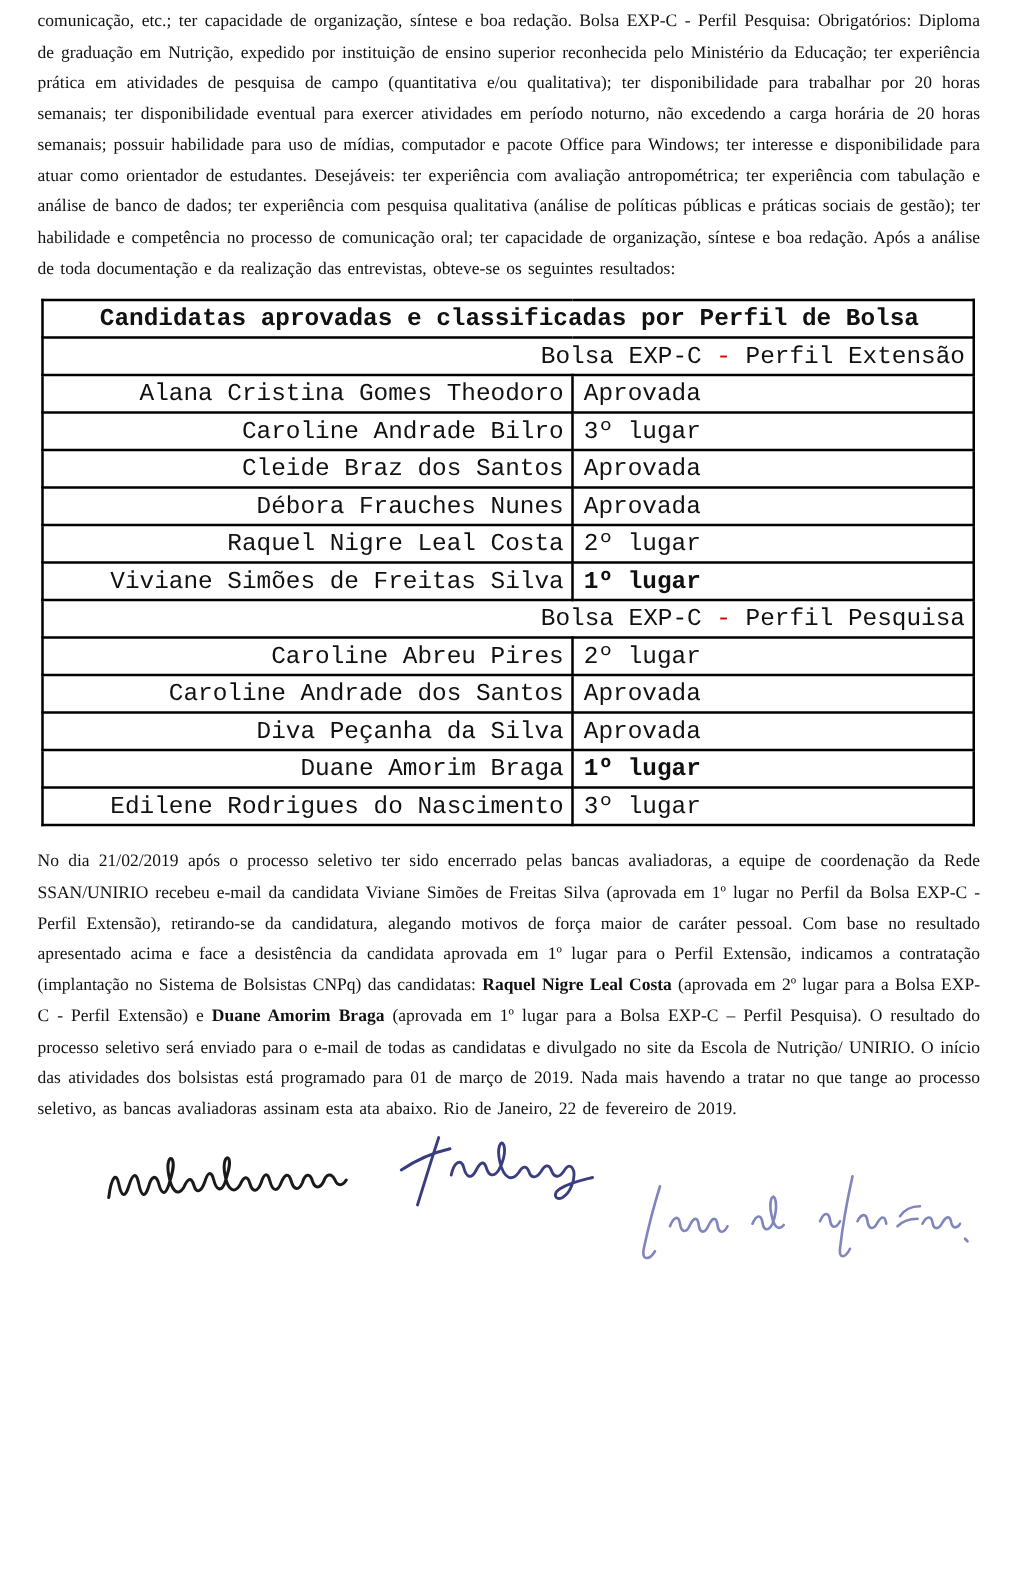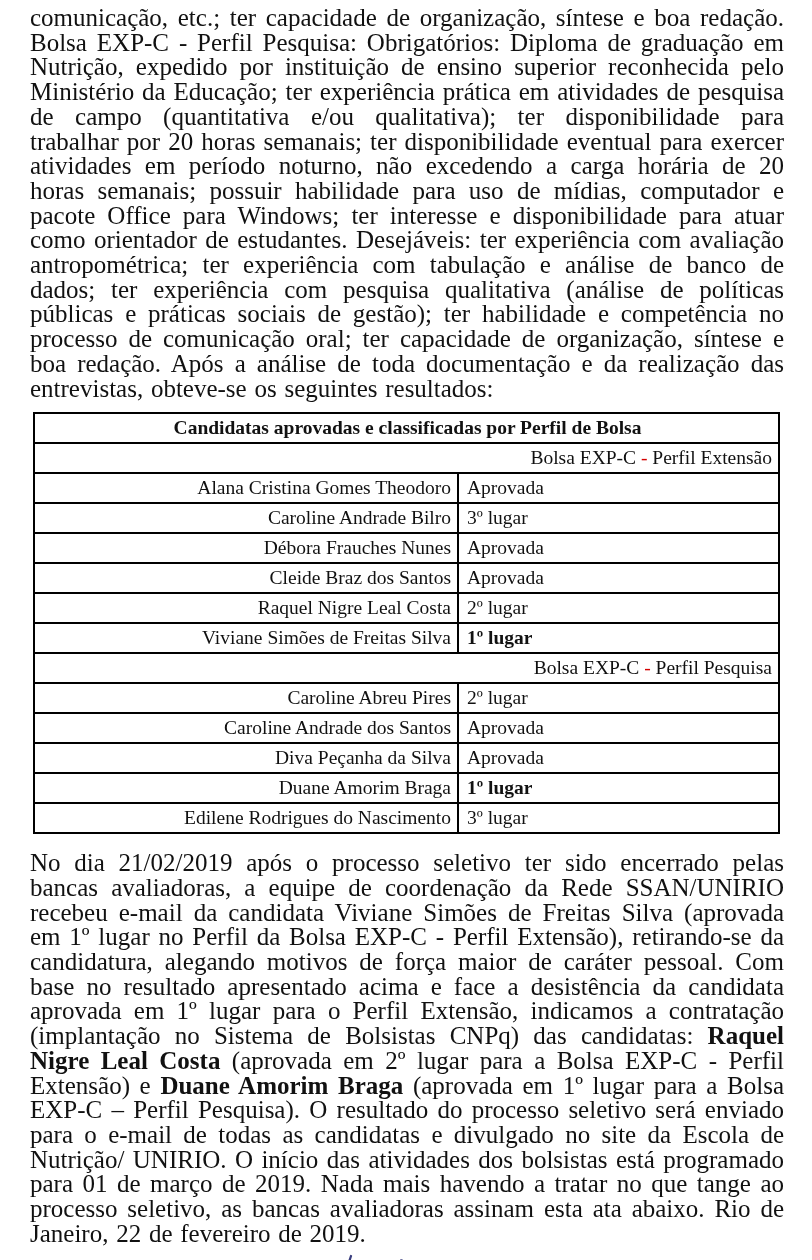--- a/index.html
+++ b/index.html
@@ -8,31 +8,32 @@
     width:812px;height:1260px;
     background:#ffffff;
     font-family:"Liberation Serif","DejaVu Serif",serif;
     color:#111111;
     overflow:hidden;
     box-sizing:border-box;
     padding:6px 28px 0 30px;
   }
   .para{
     margin:0;
-    font-size:25px;
+    font-size:14px;
     line-height:24.7px;
     text-align:justify;
     word-spacing:1.5px;
   }
   .para b{font-weight:bold;}
   table.results{
     border-collapse:collapse;
     margin:11px 0 0 3px;
     width:745px;
     table-layout:fixed;
+    font-family:Liberation Mono, monospace;
   }
   table.results td{
     border:2px solid #000000;
     height:26px;
     font-size:19.5px;
     padding:1px 6px 1px 8px;
     overflow:hidden;
     white-space:nowrap;
   }
   td.tbl-title{
@@ -78,25 +79,25 @@
         </tr>
         <tr>
           <td class="name-cell">Alana Cristina Gomes Theodoro</td>
           <td class="status-cell">Aprovada</td>
         </tr>
         <tr>
           <td class="name-cell">Caroline Andrade Bilro</td>
           <td class="status-cell">3º lugar</td>
         </tr>
         <tr>
-          <td class="name-cell">Débora Frauches Nunes</td>
+          <td class="name-cell">Cleide Braz dos Santos</td>
           <td class="status-cell">Aprovada</td>
         </tr>
         <tr>
-          <td class="name-cell">Cleide Braz dos Santos</td>
+          <td class="name-cell">Débora Frauches Nunes</td>
           <td class="status-cell">Aprovada</td>
         </tr>
         <tr>
           <td class="name-cell">Raquel Nigre Leal Costa</td>
           <td class="status-cell">2º lugar</td>
         </tr>
         <tr>
           <td class="name-cell">Viviane Simões de Freitas Silva</td>
           <td class="status-cell bold">1º lugar</td>
         </tr>

